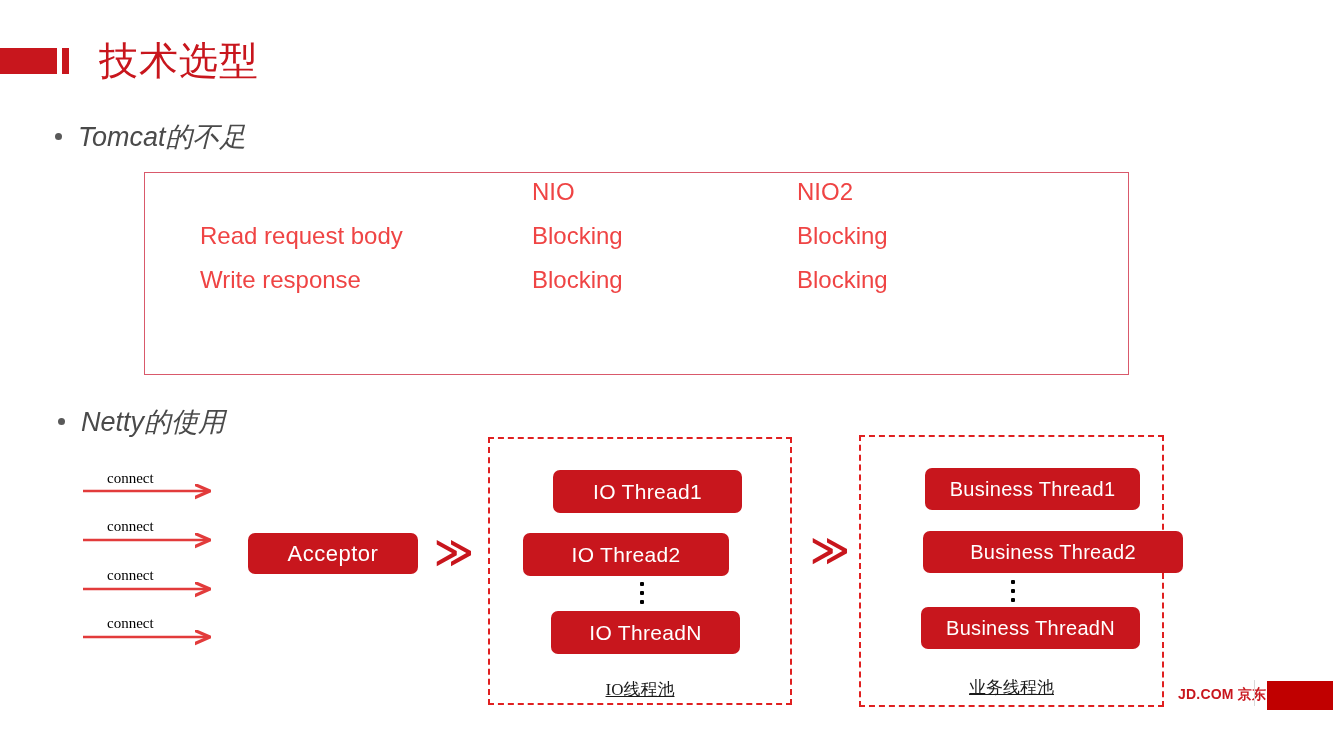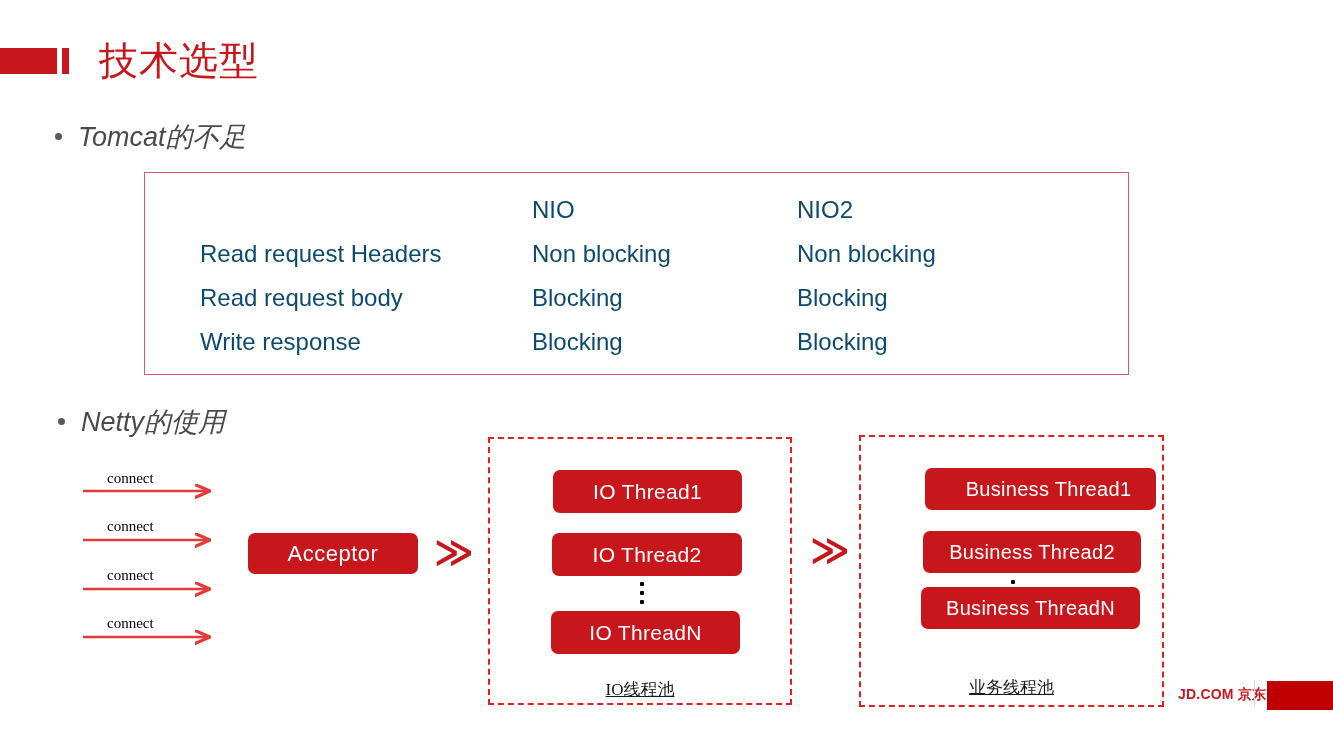--- a/index.html
+++ b/index.html
@@ -83,24 +83,24 @@
     top: 172px;
     width: 985px;
     height: 203px;
     border: 1.5px solid #D9596B;
     box-sizing: border-box;
     background: #ffffff;
   }
   .cmp-table {
     position: absolute;
     left: 200px;
-    top: 194px;
+    top: 176px;
     border-collapse: collapse;
     font-size: 24px;
-    color: #0c4a6e;
+    color: #ef4444;
   }
   .cmp-table td {
     padding: 0 0 12px 0;
     vertical-align: top;
     line-height: 32px;
     white-space: nowrap;
   }
   .cmp-table td.c-label { width: 332px; }
   .cmp-table td.c-nio   { width: 265px; }
   .cmp-table td.c-nio2  { width: 240px; }
@@ -235,25 +235,20 @@
   <span class="bullet-text">Tomcat的不足</span>
 </div>
 
 <div class="table-frame"></div>
 <table class="cmp-table">
   <tbody>
     <tr>
       <td class="c-label"></td>
       <td class="c-nio">NIO</td>
       <td class="c-nio2">NIO2</td>
-    </tr>
-    <tr>
-      <td class="c-label">Read request Headers</td>
-      <td class="c-nio">Non blocking</td>
-      <td class="c-nio2">Non blocking</td>
     </tr>
     <tr>
       <td class="c-label">Read request body</td>
       <td class="c-nio">Blocking</td>
       <td class="c-nio2">Blocking</td>
     </tr>
     <tr>
       <td class="c-label">Write response</td>
       <td class="c-nio">Blocking</td>
       <td class="c-nio2">Blocking</td>
@@ -283,35 +278,35 @@
 <div class="connect-label" style="left:107px; top:567px;">connect</div>
 <div class="connect-label" style="left:107px; top:615px;">connect</div>
 
 <div class="acceptor-box">Acceptor</div>
 
 <div class="chevron" id="chev-1">≫</div>
 <div class="chevron" id="chev-2">≫</div>
 
 <div class="pool" id="pool-io"></div>
 <div class="thread-box thread-io" style="left:553px; top:470px; width:189px; height:43px;">IO Thread1</div>
-<div class="thread-box thread-io" style="left:552px; top:533px; width:190px; height:43px;">IO Thread2</div>
+<div class="thread-box thread-io" style="left:523px; top:533px; width:206px; height:43px;">IO Thread2</div>
 <div class="vdots" style="left:640px; top:582px;">
   <span></span>
     <span></span>
     <span></span>
 </div>
 <div class="thread-box thread-io" style="left:551px; top:611px; width:189px; height:43px;">IO ThreadN</div>
 <div class="pool-caption" style="left:488px; top:678px; width:304px;">IO线程池</div>
 
 <div class="pool" id="pool-business"></div>
-<div class="thread-box thread-bz" style="left:925px; top:468px; width:215px; height:42px;padding-left:16px;">Business Thread1</div>
-<div class="thread-box thread-bz" style="left:923px; top:531px; width:218px; height:42px;">Business Thread2</div>
+<div class="thread-box thread-bz" style="left:925px; top:468px; width:215px; height:42px;">Business Thread1</div>
+<div class="thread-box thread-bz" style="left:923px; top:531px; width:260px; height:42px;">Business Thread2</div>
 <div class="vdots" style="left:1011px; top:580px;">
   <span></span>
     <span></span>
     <span></span>
 </div>
-<div class="thread-box thread-bz" style="left:921px; top:587px; width:219px; height:42px;">Business ThreadN</div>
+<div class="thread-box thread-bz" style="left:921px; top:607px; width:219px; height:42px;">Business ThreadN</div>
 <div class="pool-caption" style="left:859px; top:676px; width:305px;">业务线程池</div>
 
 <div class="brand">JD.COM 京东</div>
 <div class="brand-divider"></div>
 <div class="brand-block"></div>
 
 </body></html>

